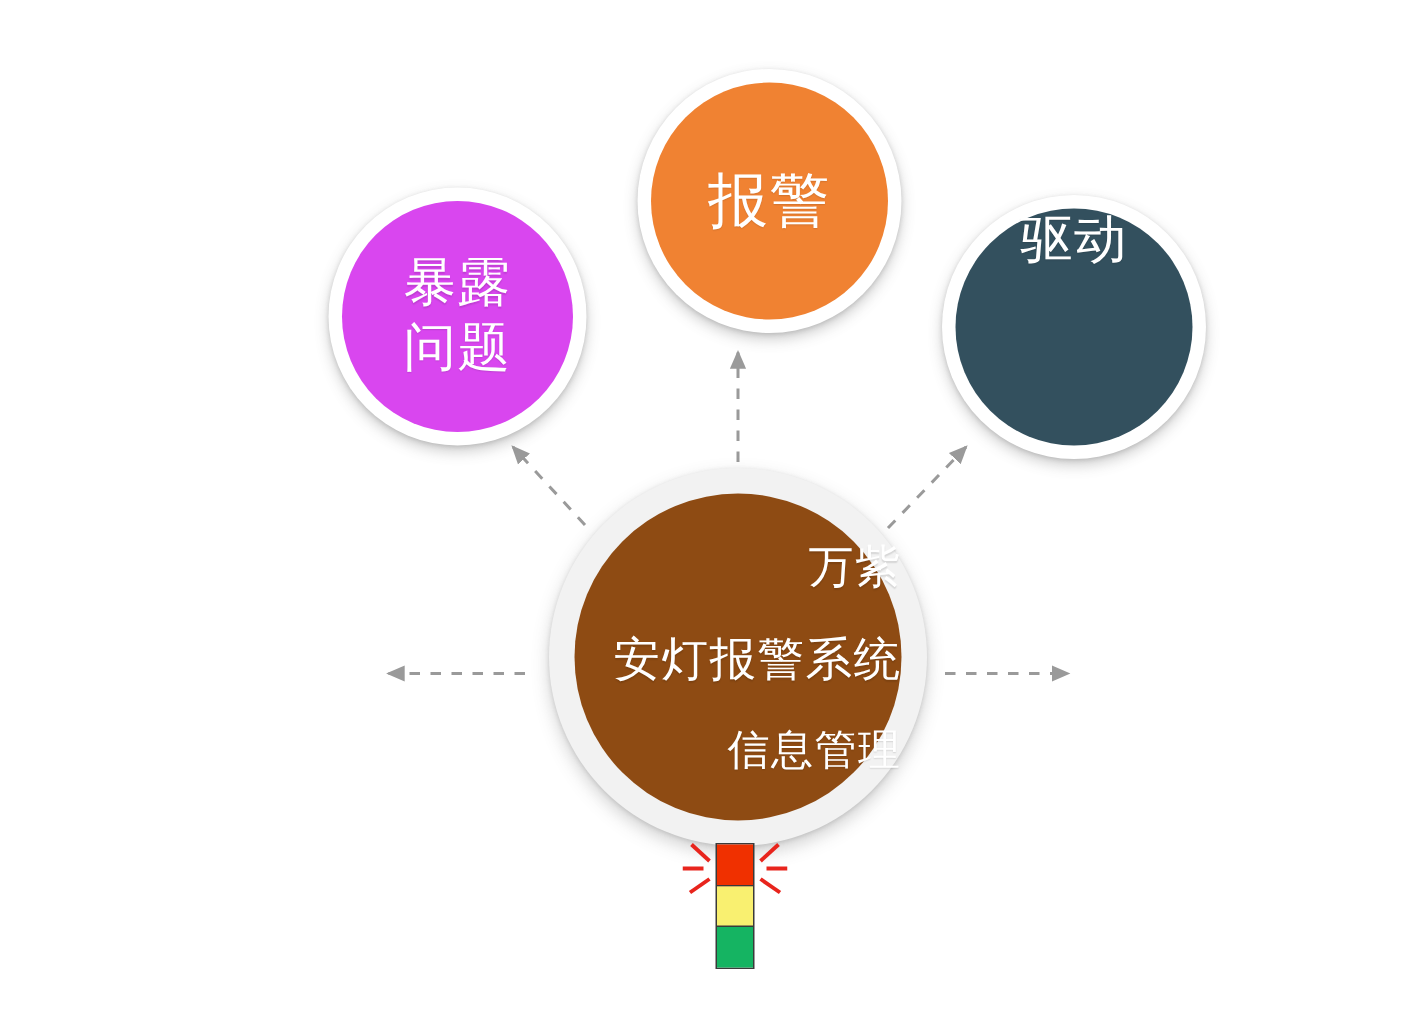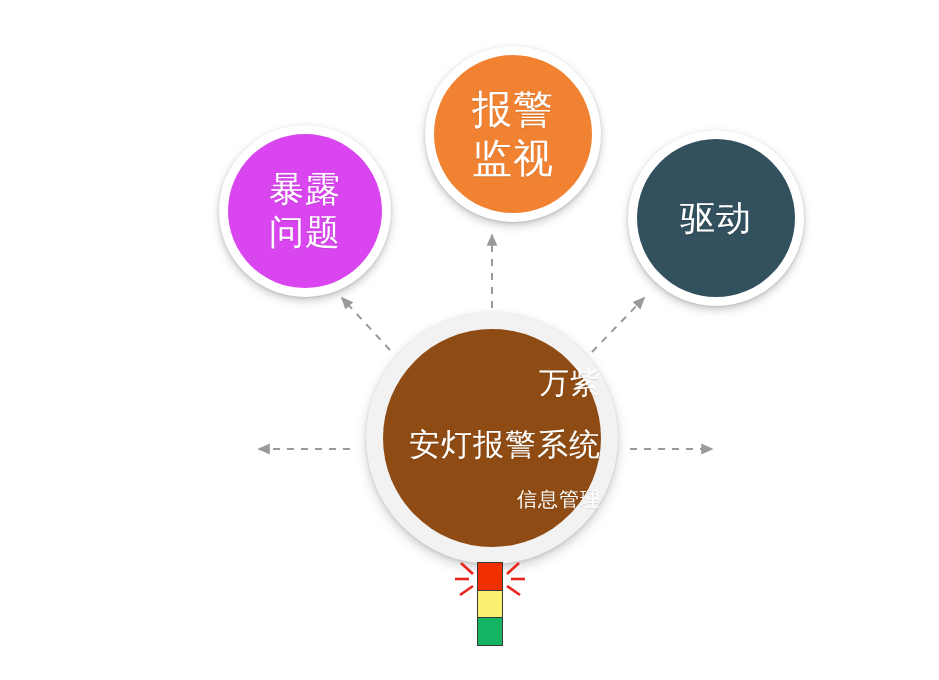--- a/index.html
+++ b/index.html
@@ -59,21 +59,21 @@
   #node-center {
     left: 366px; top: 312px;
     width: 252px; height: 252px;
     background: #f2f2f2;
     padding: 17px;
     box-shadow: 0 5px 11px rgba(90,90,90,0.28), 0 1px 3px rgba(90,90,90,0.2);
   }
   #node-center .disc { background: #8E4B13; align-items: flex-end; }
   #node-center .line-1 { font-size: 30px; margin-bottom: 20px; }
   #node-center .line-2 { font-size: 31px; margin-bottom: 20px; }
-  #node-center .line-3 { font-size: 20px; }
+  #node-center .line-3 { font-size: 28px; }
 
   
   #node-alarm-monitor {
     left: 425px; top: 46px;
     width: 176px; height: 176px;
     padding: 9px;
   }
   #node-alarm-monitor .disc { background: #F08232; }
   #node-alarm-monitor .line { font-size: 40px; line-height: 1.22; }
 
@@ -83,21 +83,21 @@
     padding: 9px;
   }
   #node-expose-problem .disc { background: #d946ef; }
   #node-expose-problem .line { font-size: 35px; line-height: 1.22; }
 
   #node-drive-response {
     left: 628px; top: 130px;
     width: 176px; height: 176px;
     padding: 9px;
   }
-  #node-drive-response .disc { background: #33505E; }
+  #node-drive-response .disc { background: #33505E; justify-content: space-between; }
   #node-drive-response .line { font-size: 35px; line-height: 1.22; }
 
   #node-info-transparent {
     left: 35px; top: 304px;
     width: 206px; height: 206px;
     padding: 10px;
   }
   #node-info-transparent .disc { background: #E02B22; }
   #node-info-transparent .line { font-size: 39px; line-height: 1.22; }
 
@@ -158,21 +158,20 @@
     <div class="disc">
       <span class="line line-1">万紫</span>
       <span class="line line-2">安灯报警系统</span>
       <span class="line line-3">信息管理</span>
     </div>
   </div>
 
   <div class="node" id="node-alarm-monitor">
     <div class="disc">
       <span class="line">报警</span>
-      <span class="line">监视</span>
     </div>
   </div>
 
   <div class="node" id="node-expose-problem">
     <div class="disc">
       <span class="line">暴露</span>
       <span class="line">问题</span>
     </div>
   </div>
 

